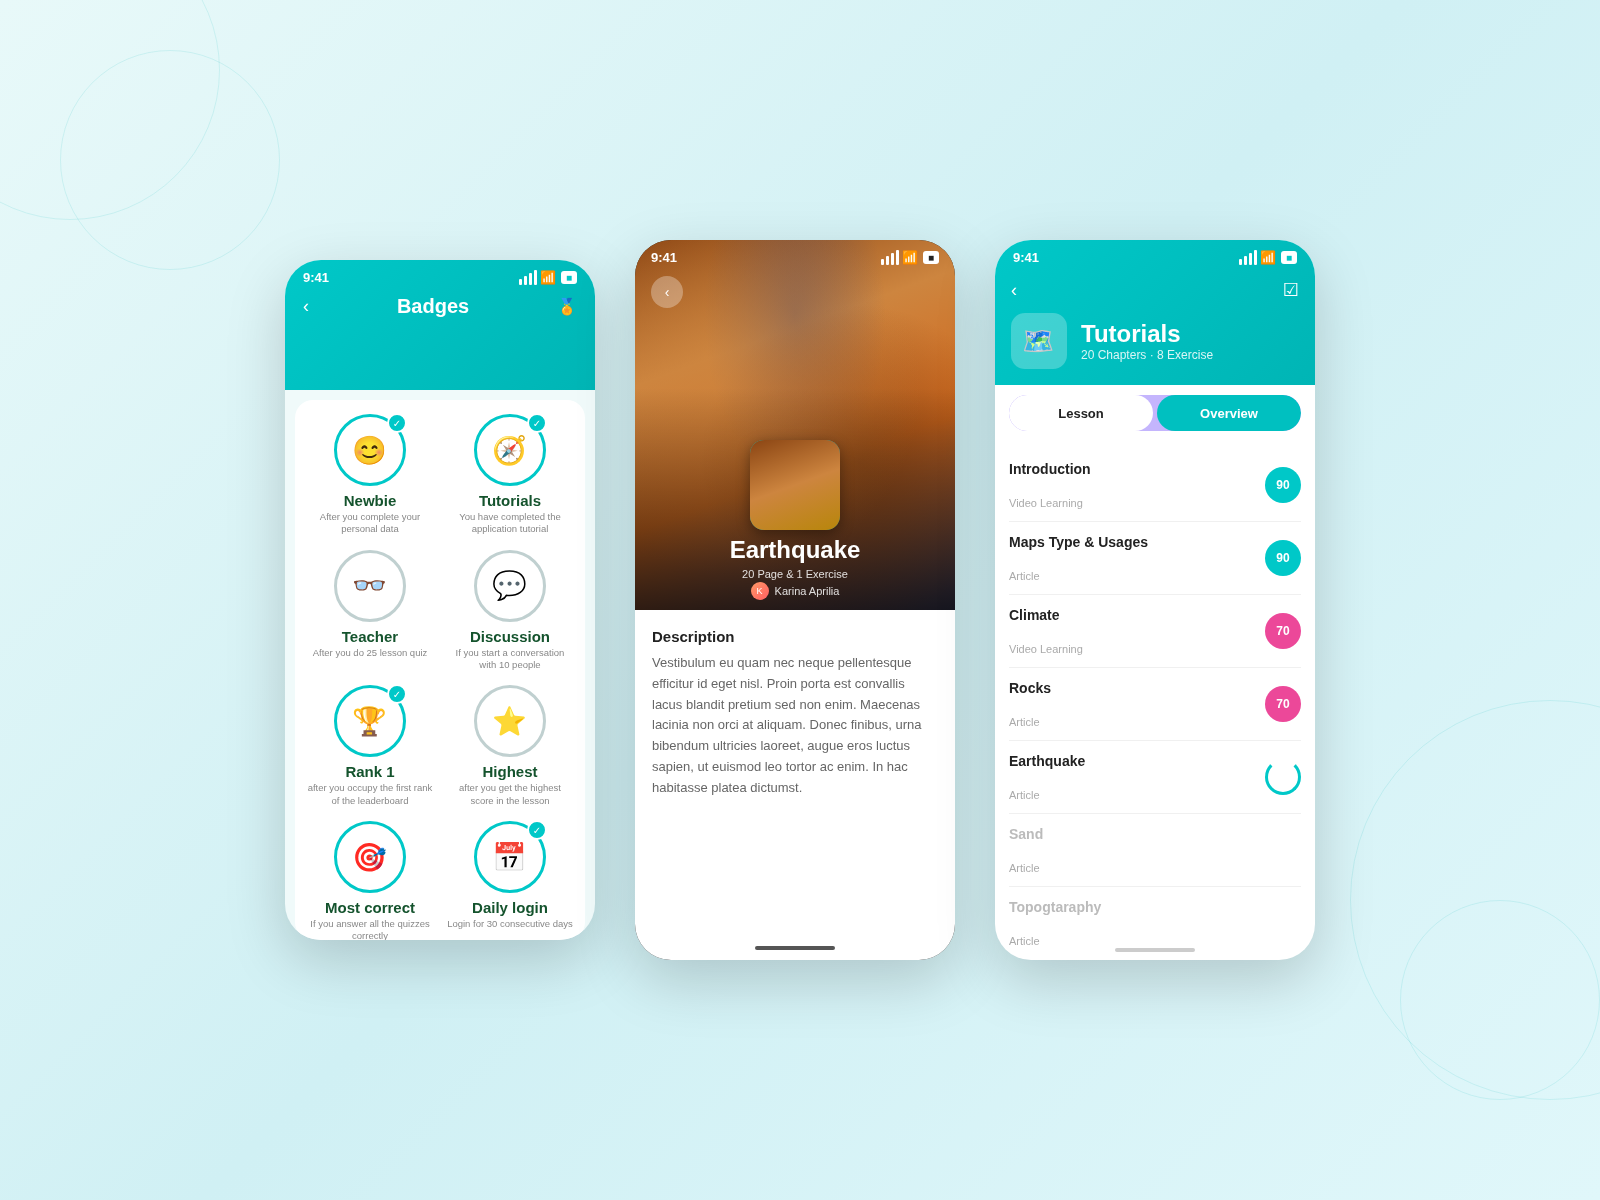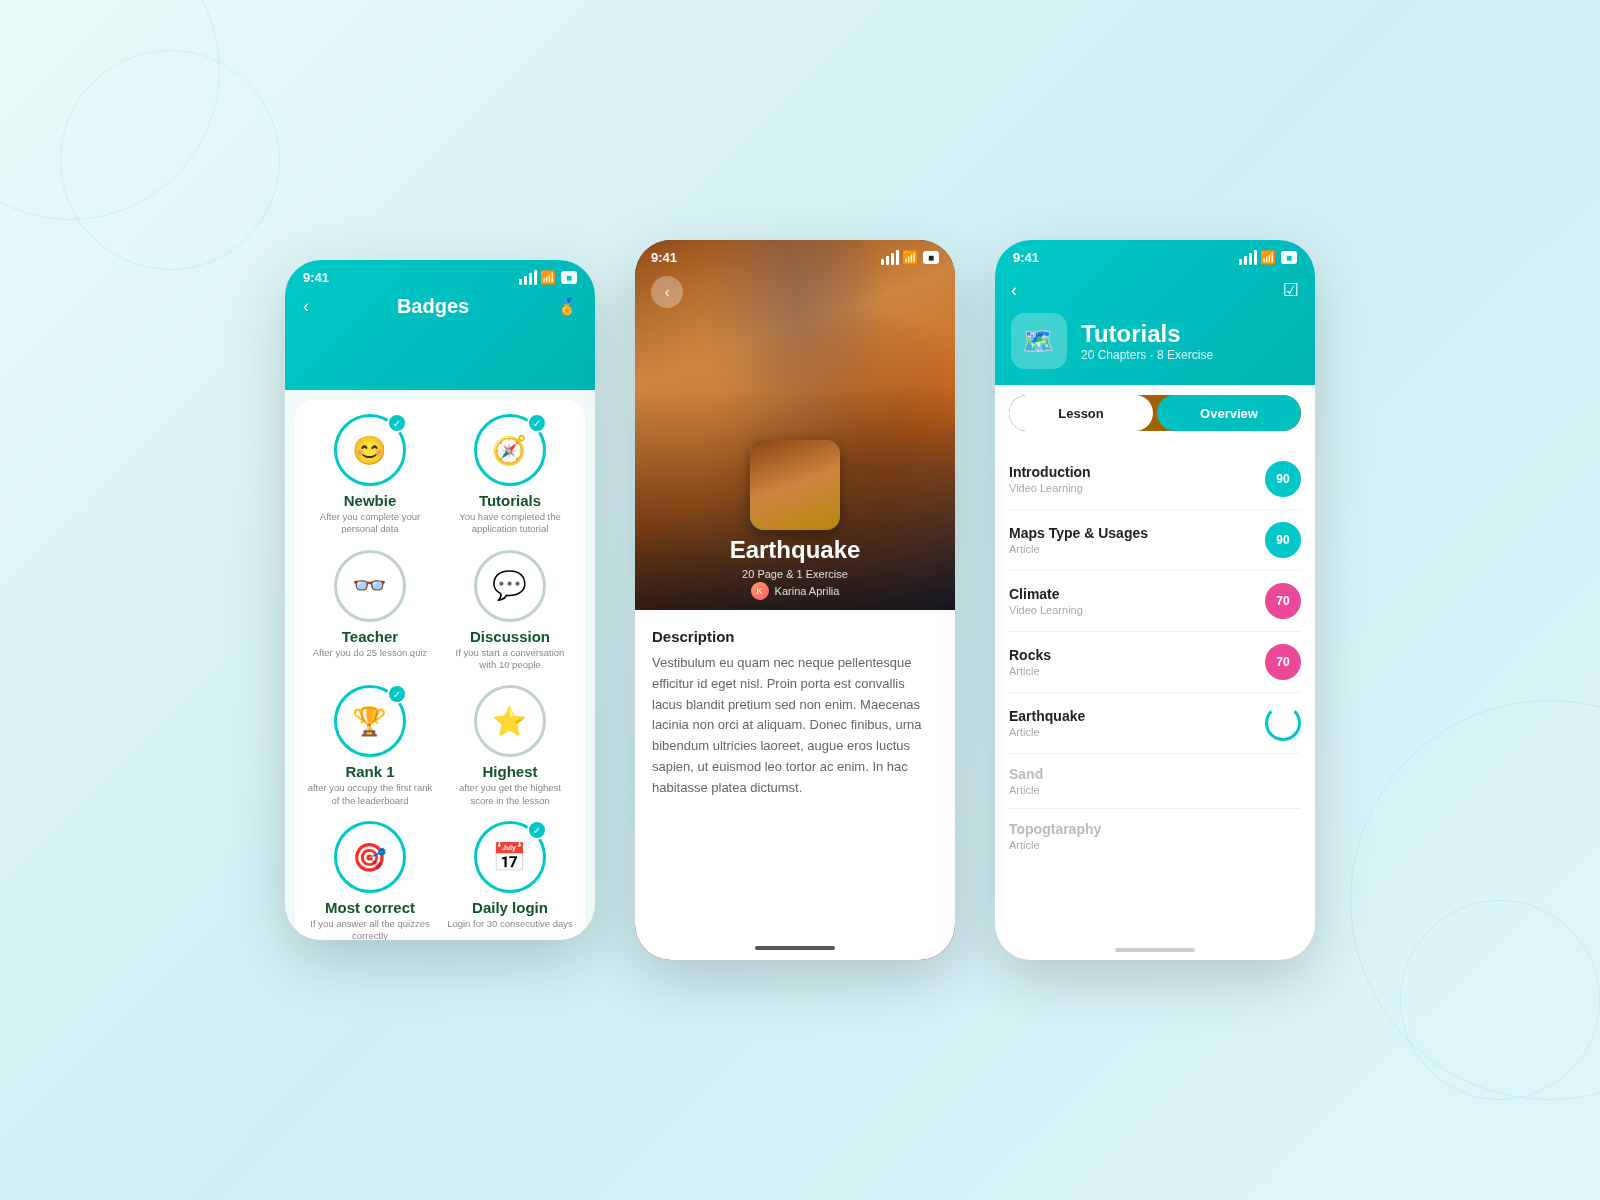--- a/index.html
+++ b/index.html
@@ -340,21 +340,21 @@
       font-weight: 700;
     }
     .geo-meta {
       font-size: 12px;
       opacity: 0.85;
     }
     .tabs-row {
       display: flex;
       gap: 4px;
       margin: 10px 14px;
-      background: #a16207;
+      background: #c4b5fd;
       border-radius: 24px;
       overflow: hidden;
     }
     .tab-btn {
       flex: 1;
       height: 36px;
       border: none;
       font-size: 13px;
       font-weight: 600;
       cursor: pointer;
@@ -384,21 +384,21 @@
     .lesson-text-block {}
     .lesson-title {
       font-size: 14px;
       font-weight: 600;
       color: #222;
     }
     .lesson-title.muted { color: #bbb; }
     .lesson-type {
       font-size: 11px;
       color: #aaa;
-      margin-top: 2px;
+      margin-top: 20px;
     }
     .score-badge {
       width: 36px;
       height: 36px;
       border-radius: 50%;
       display: flex;
       align-items: center;
       justify-content: center;
       font-size: 12px;
       font-weight: 700;

